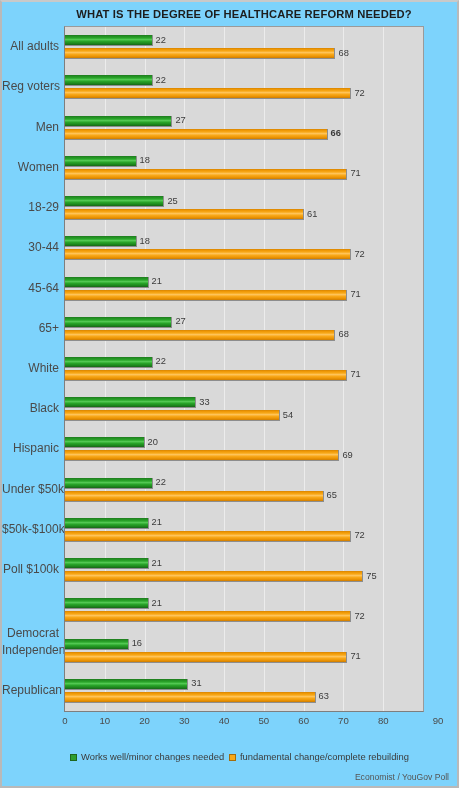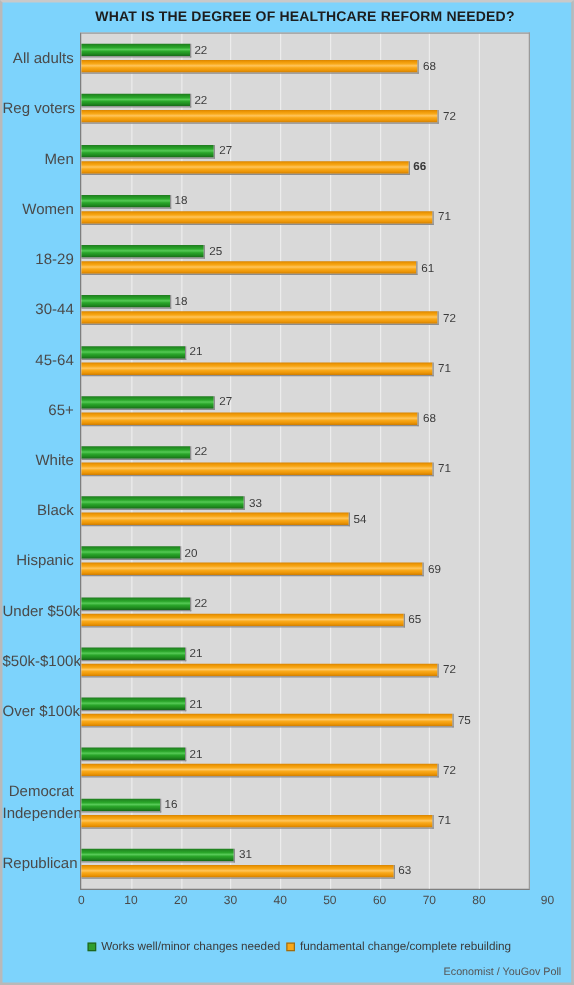--- a/index.html
+++ b/index.html
@@ -186,21 +186,21 @@
       <div class="cat-label" style="top: 140.824px; text-align: right;">Women</div>
       <div class="cat-label" style="top: 181.059px; padding-left: 32px;">18-29</div>
       <div class="cat-label" style="top: 221.294px;">30-44</div>
       <div class="cat-label" style="top: 261.529px;">45-64</div>
       <div class="cat-label" style="top: 301.765px;">65+</div>
       <div class="cat-label" style="top: 342px;">White</div>
       <div class="cat-label" style="top: 382.235px;">Black</div>
       <div class="cat-label" style="top: 422.471px;">Hispanic</div>
       <div class="cat-label" style="top: 462.706px;">Under $50k</div>
       <div class="cat-label" style="top: 502.941px;">$50k-$100k</div>
-      <div class="cat-label" style="top: 543.176px;">Over $100k</div>
+      <div class="cat-label" style="top: 543.176px;">Poll $100k</div>
       <div class="cat-label" style="top: 583.412px; margin-top: 24px;">Democrat</div>
       <div class="cat-label" style="top: 623.647px;">Independent</div>
       <div class="cat-label" style="top: 663.882px;">Republican</div>
     </div>
 
   <div id="plot-area">
       <div class="gridline" style="left: 39.7778px;"></div>
       <div class="gridline" style="left: 79.5556px;"></div>
       <div class="gridline" style="left: 119.333px;"></div>
       <div class="gridline" style="left: 159.111px;"></div>
@@ -247,21 +247,21 @@
         <div class="bar-wrap" style="top: 21.1176px; height: 11px; width: 282.422px;">
           <div class="bar orange"></div>
           <div class="bar-value">71</div>
         </div>
       </div>
       <div class="row" style="top: 160.941px; height: 40.2353px;">
         <div class="bar-wrap" style="top: 8.11765px; height: 11px; width: 99.4444px;">
           <div class="bar green"></div>
           <div class="bar-value">25</div>
         </div>
-        <div class="bar-wrap" style="top: 21.1176px; height: 11px; width: 269px; text-align: center;">
+        <div class="bar-wrap" style="top: 21.1176px; height: 11px; width: 239px; text-align: center;">
           <div class="bar orange"></div>
           <div class="bar-value">61</div>
         </div>
       </div>
       <div class="row" style="top: 201.176px; height: 40.2353px;">
         <div class="bar-wrap" style="top: 8.11765px; height: 11px; width: 71.6px;">
           <div class="bar green"></div>
           <div class="bar-value">18</div>
         </div>
         <div class="bar-wrap" style="top: 21.1176px; height: 11px; width: 286.4px;">

